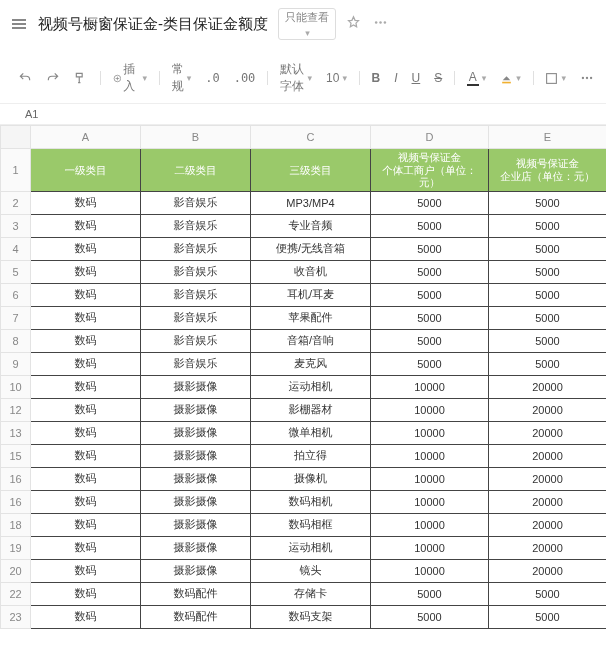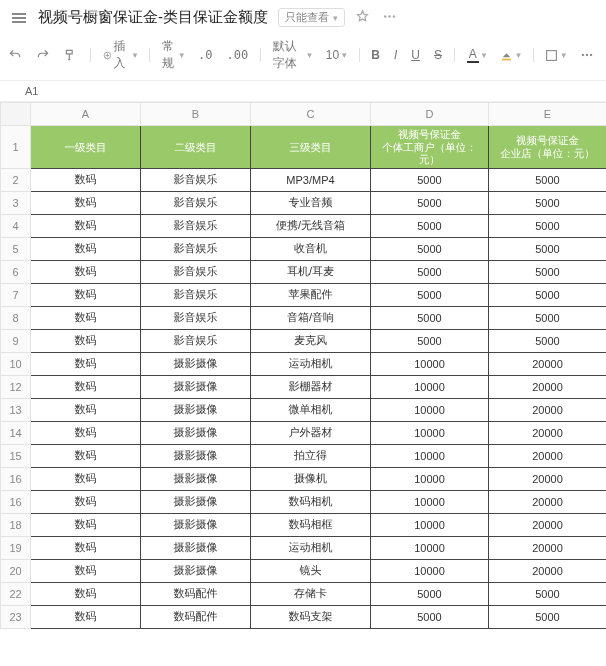--- a/index.html
+++ b/index.html
@@ -30,33 +30,35 @@
     color: #222;
   }
   .titlebar .perm-badge {
     font-size: 11px;
     color: #888;
     border: 1px solid #ddd;
     border-radius: 3px;
     padding: 1px 6px;
     display: flex; align-items: center; gap: 3px;
     cursor: default;
+    flex-direction: column;
   }
   .titlebar .right-icons {
     display: flex; gap: 12px; align-items: center; color: #888;
   }
   
   .toolbar {
     display: flex;
     align-items: center;
-    padding: 3px 8px 6px 4px;
+    padding: 3px 8px 6px 14px;
     gap: 6px;
     color: #777;
     font-size: 12px;
     border-bottom: 1px solid #eee;
+    margin-top: 10px;
   }
   .toolbar .tb-item {
     display: flex; align-items: center; gap: 2px;
     padding: 2px 4px;
     border-radius: 3px;
     cursor: pointer;
   }
   .toolbar .sep {
     width: 1px; height: 14px; background: #e0e0e0; margin: 0 2px;
   }
@@ -352,28 +354,20 @@
         </tr>
         <tr>
           <td class="rowhdr">13</td>
           <td class="cell">数码</td>
           <td class="cell">摄影摄像</td>
           <td class="cell">微单相机</td>
           <td class="cell">10000</td>
           <td class="cell">20000</td>
         </tr>
         <tr>
-          <td class="rowhdr">14</td>
-          <td class="cell">数码</td>
-          <td class="cell">摄影摄像</td>
-          <td class="cell">户外器材</td>
-          <td class="cell">10000</td>
-          <td class="cell">20000</td>
-        </tr>
-        <tr>
           <td class="rowhdr">15</td>
           <td class="cell">数码</td>
           <td class="cell">摄影摄像</td>
           <td class="cell">拍立得</td>
           <td class="cell">10000</td>
           <td class="cell">20000</td>
         </tr>
         <tr>
           <td class="rowhdr">16</td>
           <td class="cell">数码</td>

